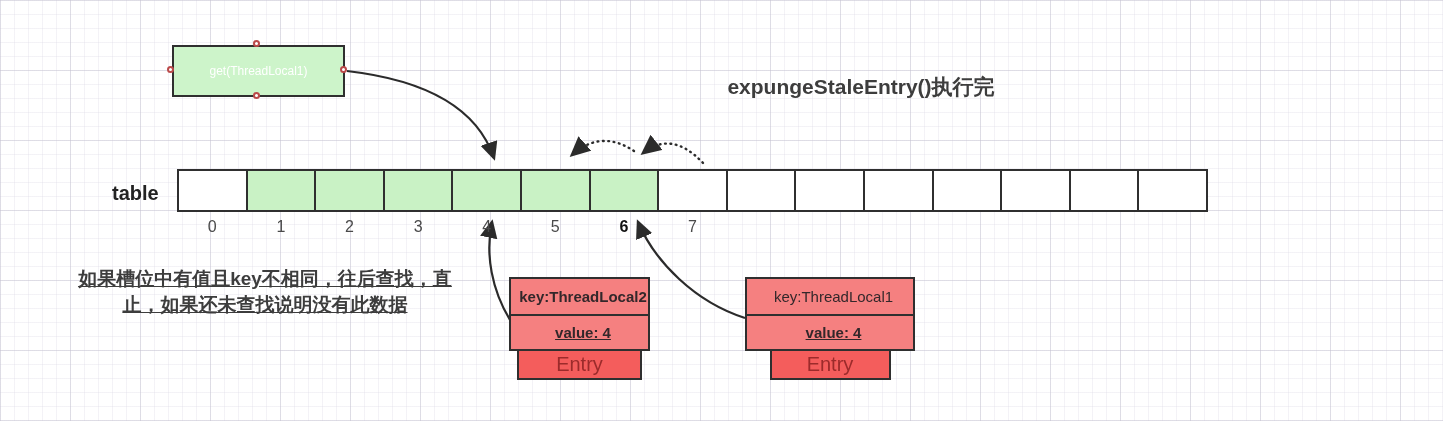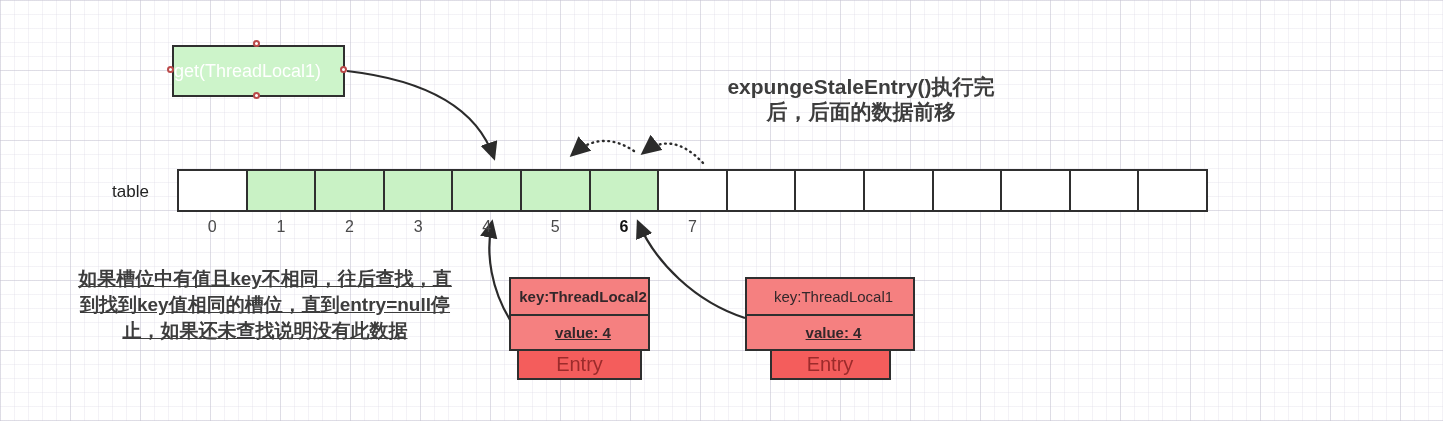--- a/index.html
+++ b/index.html
@@ -16,32 +16,32 @@
       linear-gradient(to bottom, rgba(196,194,208,0.45) 1px, transparent 1px),
       linear-gradient(to right,  rgba(222,219,231,0.35) 1px, transparent 1px),
       linear-gradient(to bottom, rgba(222,219,231,0.35) 1px, transparent 1px);
     background-size: 70px 70px, 70px 70px, 14px 14px, 14px 14px;
   }
 
   
   .get-box {
     position: absolute; left: 172px; top: 45px; width: 173px; height: 52px;
     background: var(--box-green); border: 2px solid var(--shape-border);
-    display: flex; align-items: center; justify-content: flex-start;
-    color: #ffffff; font-size: 18px;
+    display: flex; align-items: center; justify-content: center;
+    color: #ffffff; font-size: 12px;
   }
   .handle {
     position: absolute; width: 7px; height: 7px; border-radius: 50%;
     background: #fff; border: 2px solid var(--handle-border); z-index: 5;
   }
 
   
   .table-label {
     position: absolute; left: 112px; top: 182px;
-    font-weight: normal; font-size: 17px; color: #222;
+    font-weight: bold; font-size: 20px; color: #222;
   }
   .table-row {
     position: absolute; left: 177px; top: 169px; height: 43px; display: flex;
   }
   .cell {
     width: 70.6px; height: 43px; background: #ffffff;
     border: 2px solid var(--shape-border); position: relative;
   }
   .cell + .cell { margin-left: -2px; }
   .cell.filled { background: var(--cell-green); }
@@ -111,21 +111,20 @@
   <div class="get-box">
     <span>get(ThreadLocal1)</span>
   </div>
   <div class="handle" style="left:253px; top:40px;"></div>
   <div class="handle" style="left:253px; top:92px;"></div>
   <div class="handle" style="left:167px; top:66px;"></div>
   <div class="handle" style="left:340px; top:66px;"></div>
 
   <div class="title-block">
     <div>expungeStaleEntry()执行完</div>
-    <div>后，后面的数据前移</div>
   </div>
 
   <div class="table-label">table</div>
   <div class="table-row" id="table-row">
       <div class="cell">
         <span class="cell-index">0</span>
       </div>
       <div class="cell filled">
         <span class="cell-index">1</span>
       </div>
@@ -165,21 +164,20 @@
       <div class="cell">
         <span class="cell-index"></span>
       </div>
       <div class="cell">
         <span class="cell-index"></span>
       </div>
     </div>
 
   <div class="note-block">
     <div>如果槽位中有值且key不相同，往后查找，直</div>
-    <div>到找到key值相同的槽位，直到entry=null停</div>
     <div>止，如果还未查找说明没有此数据</div>
   </div>
 
   <div class="entry-box" id="entry-box-1">
     <div class="entry-key bold" id="entry-key-0">key:ThreadLocal2</div>
     <div class="entry-value">value: 4</div>
     <div class="entry-tag">Entry</div>
   </div>
 
   <div class="entry-box" id="entry-box-2">

